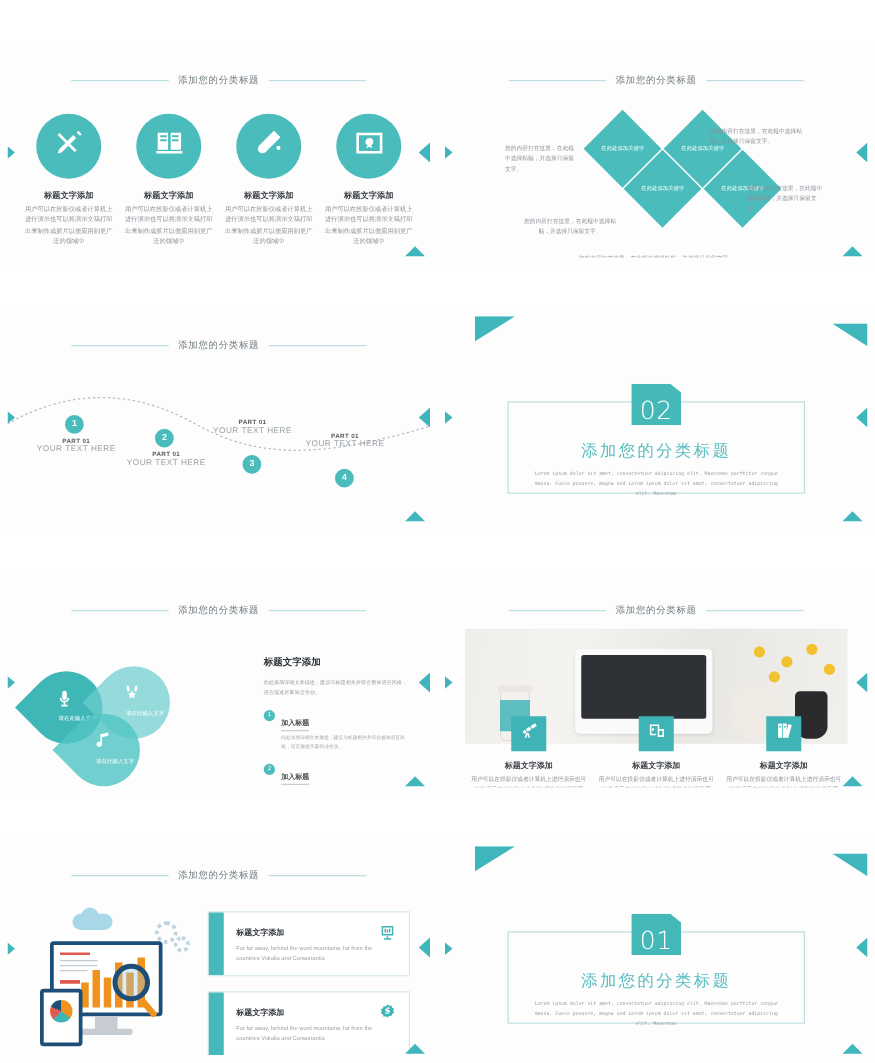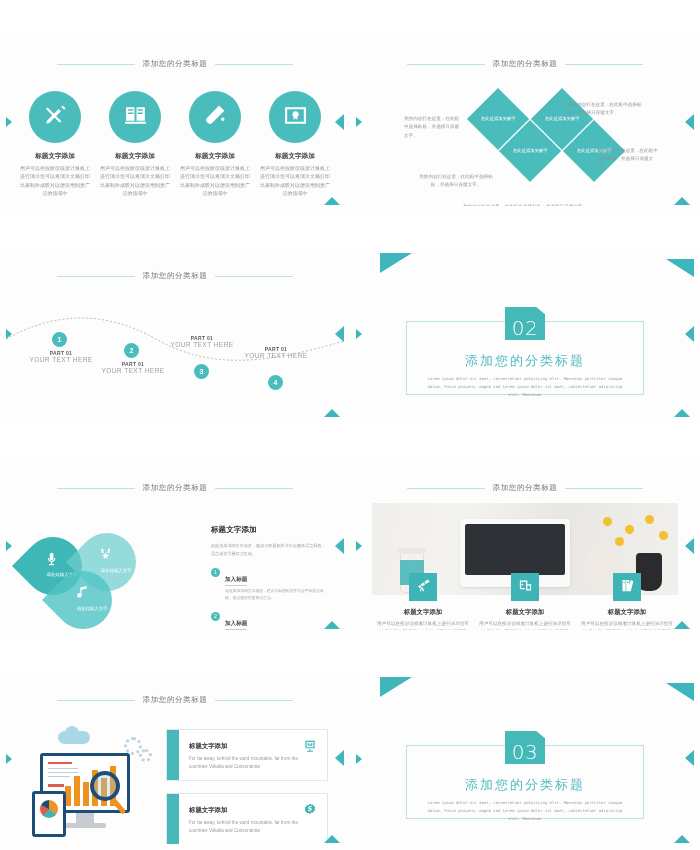--- a/index.html
+++ b/index.html
@@ -581,21 +581,21 @@
       <div class="edge-bottom"></div>
     </div>
   </div>
 
   <div class="slide">
     <div class="slide-inner">
       <div class="tri-tl"></div>
       <div class="tri-tr"></div>
       <div class="div-box"></div>
       <div class="num-tag">
-        <span>03</span>
+        <span>01</span>
       </div>
       <div class="div-title">添加您的分类标题</div>
       <div class="div-sub">Lorem ipsum dolor sit amet, consectetuer adipiscing elit. Maecenas porttitor congue massa. Fusce posuere, magna sed Lorem ipsum dolor sit amet, consectetuer adipiscing elit. Maecenas</div>
       <div class="edge-left"></div>
       <div class="edge-right"></div>
       <div class="edge-bottom"></div>
     </div>
   </div>
 
 </div>

